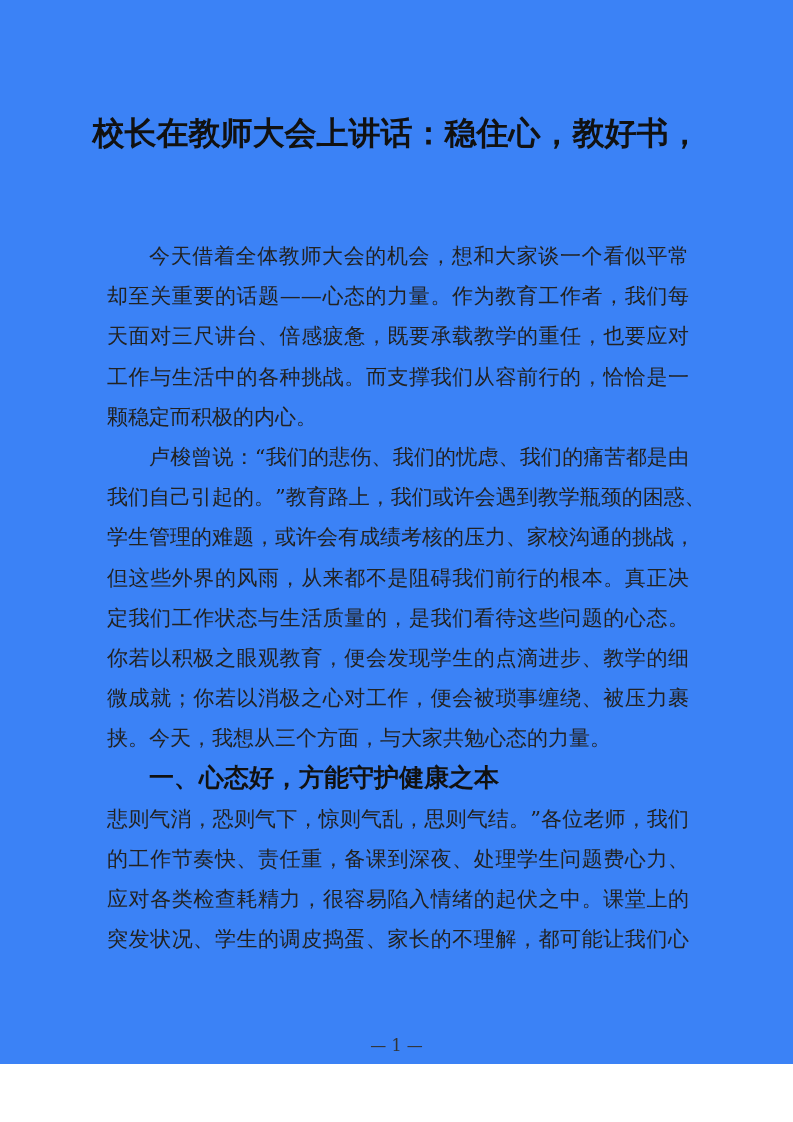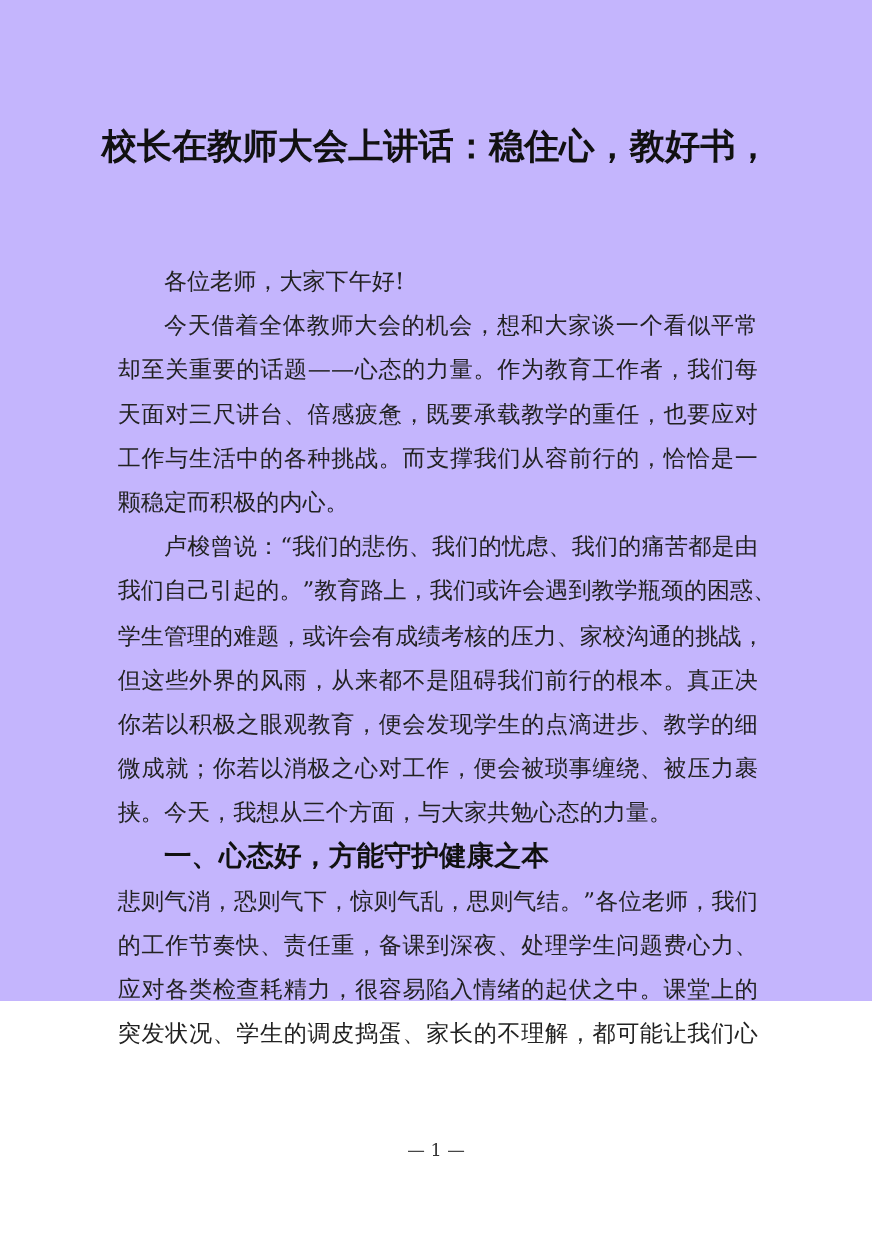--- a/index.html
+++ b/index.html
@@ -1,17 +1,17 @@
 <!DOCTYPE html>
 <html><head>
 <meta charset="utf-8">
 <style>
   html, body { margin: 0; padding: 0; background: #ffffff; }
   body { width: 793px; height: 1122px; position: relative; overflow: hidden; }
-  .page { position: absolute; left: 0; top: 0; width: 793px; height: 910px; background: #c4b5fd; }
+  .page { position: absolute; left: 0; top: 0; width: 793px; height: 1064px; background: #3b82f6; }
   .title {
     position: absolute; left: 90px; width: 613px; top: 112px;
     text-align: center; font-family: "DejaVu Sans", sans-serif; font-weight: bold;
     font-size: 32px; line-height: 43px; color: #111; letter-spacing: 0px;
   }
   .body {
     position: absolute; left: 107px; top: 236px; width: 582px;
     font-family: "DejaVu Serif", serif; font-size: 21px; line-height: 40.2px; color: #222;
   }
   .line { white-space: nowrap; text-align: justify; text-align-last: justify; height: 40.2px; overflow: visible; }
@@ -26,37 +26,35 @@
 </head>
 <body>
 
 <div class="page">
   <div class="title">
     <div>校长在教师大会上讲话：稳住心，教好书，</div>
   </div>
 
   <div class="body">
 
-    <div>
-      <div class="line last indent">各位老师，大家下午好!</div>
-    </div>
 
     <div>
       <div class="line indent">今天借着全体教师大会的机会，想和大家谈一个看似平常</div>
       <div class="line">却至关重要的话题——心态的力量。作为教育工作者，我们每</div>
       <div class="line">天面对三尺讲台、倍感疲惫，既要承载教学的重任，也要应对</div>
       <div class="line">工作与生活中的各种挑战。而支撑我们从容前行的，恰恰是一</div>
       <div class="line last">颗稳定而积极的内心。</div>
     </div>
 
     <div>
       <div class="line indent">卢梭曾说：“我们的悲伤、我们的忧虑、我们的痛苦都是由</div>
       <div class="line">我们自己引起的。”教育路上，我们或许会遇到教学瓶颈的困惑、</div>
       <div class="line">学生管理的难题，或许会有成绩考核的压力、家校沟通的挑战，</div>
       <div class="line">但这些外界的风雨，从来都不是阻碍我们前行的根本。真正决</div>
+      <div class="line">定我们工作状态与生活质量的，是我们看待这些问题的心态。</div>
       <div class="line">你若以积极之眼观教育，便会发现学生的点滴进步、教学的细</div>
       <div class="line">微成就；你若以消极之心对工作，便会被琐事缠绕、被压力裹</div>
       <div class="line last">挟。今天，我想从三个方面，与大家共勉心态的力量。</div>
     </div>
 
     <div>
       <div class="line last indent heading">一、心态好，方能守护健康之本</div>
     </div>
 
     <div>

